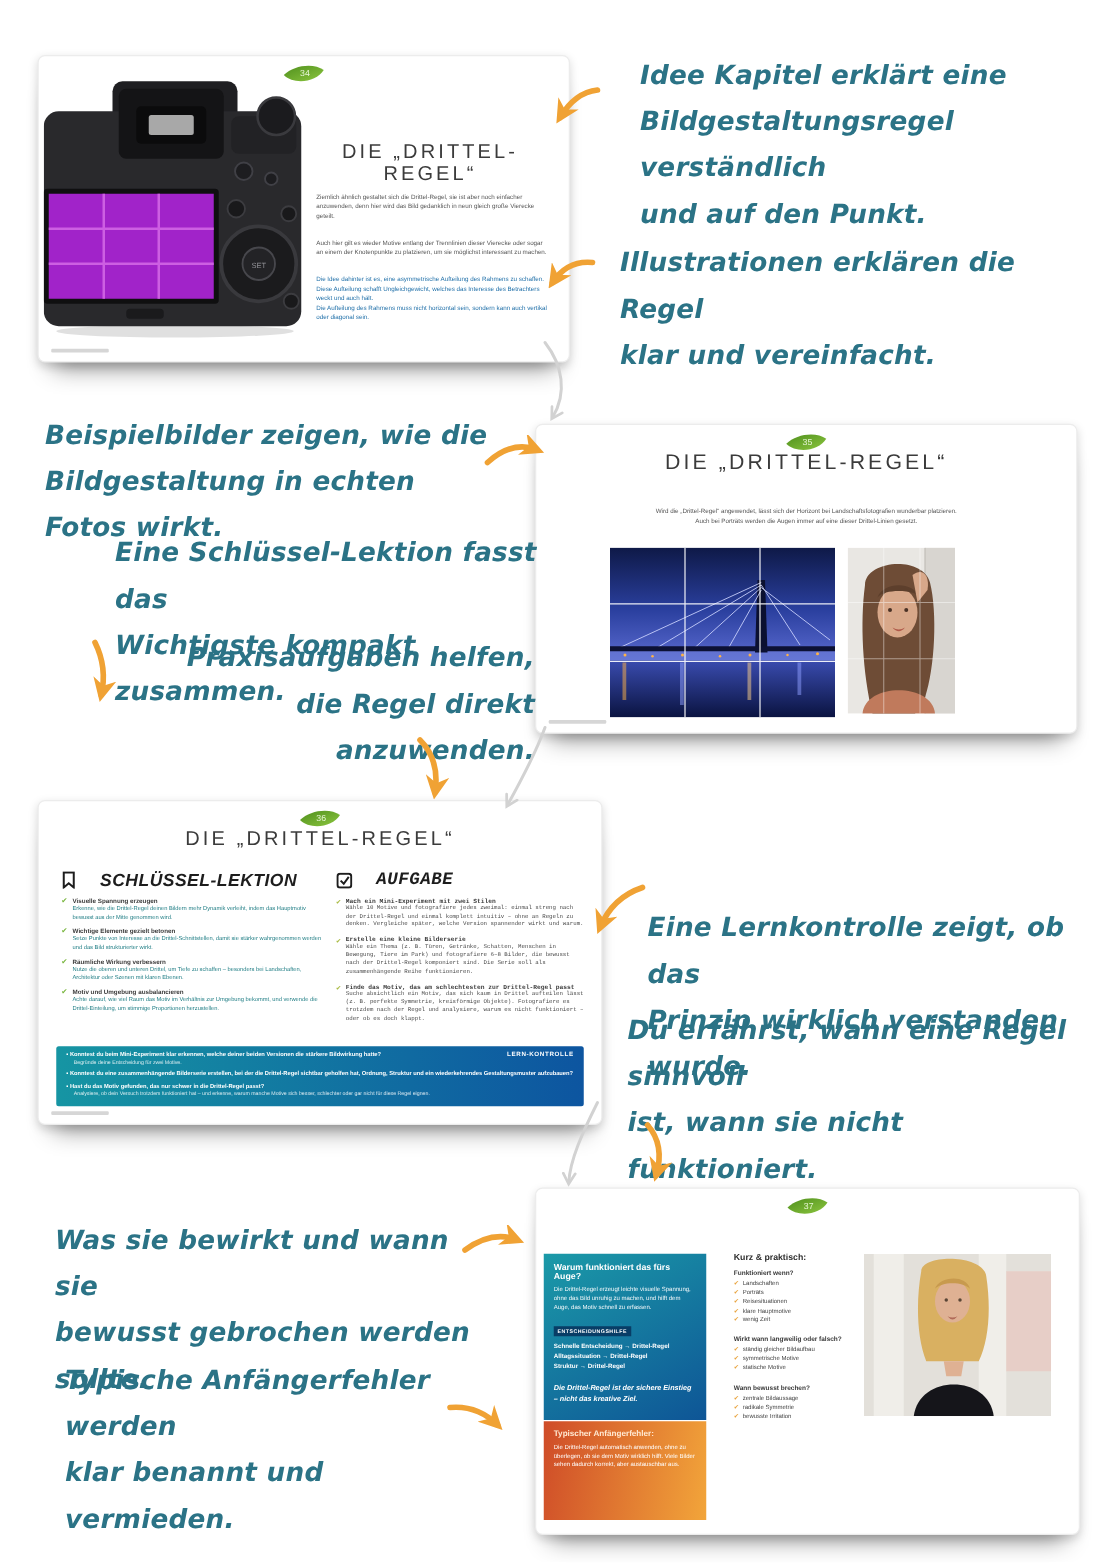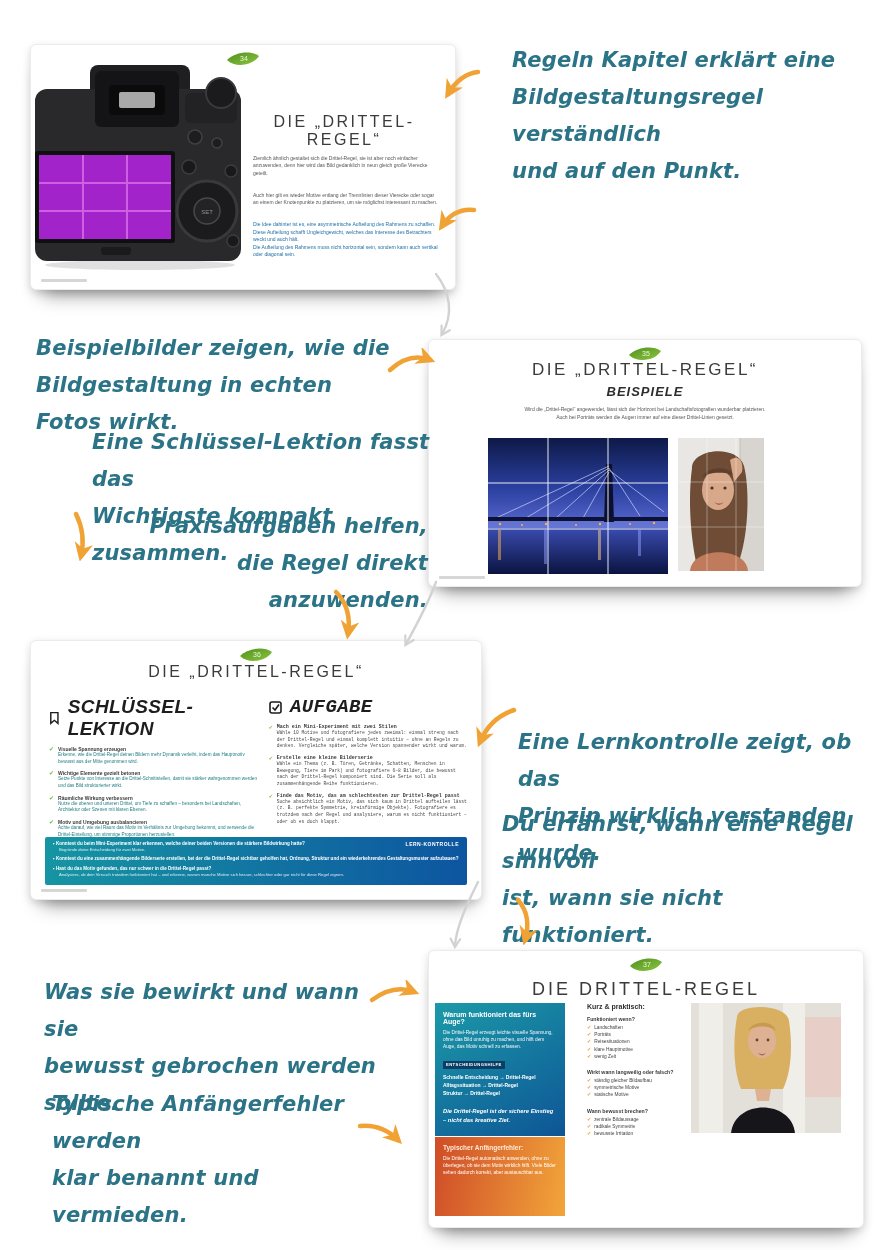--- a/index.html
+++ b/index.html
@@ -34,21 +34,21 @@
                     font-size:13px;font-weight:700;font-style:italic;color:#2e2e2e;letter-spacing:1px;}
   #slide2 .intro{position:absolute;top:66px;left:40px;right:40px;text-align:center;font-size:5px;}
   #slide2 .photo{position:absolute;overflow:hidden;}
   #slide2 .photo-bridge{left:59px;top:98px;width:180px;height:136px;}
   #slide2 .photo-portrait{left:249px;top:98px;width:86px;height:133px;}
 
   
   #slide3{left:30px;top:640px;width:450px;height:258px;}
   #slide3 .slide-title{top:22px;font-size:16px;}
   .col{position:absolute;top:55px;}
-  .col-h{display:flex;align-items:center;gap:8px;font-size:19px;font-weight:700;font-style:italic;
+  .col-h{display:flex;align-items:center;gap:19px;font-size:14px;font-weight:700;font-style:italic;
          color:#1d1d1d;letter-spacing:.4px;margin-bottom:6px;}
   .ck-item{display:flex;gap:4px;margin-bottom:5px;}
   .ck{color:#79b63f;font-size:6px;line-height:7px;flex:0 0 auto;}
   .ck-t{font-size:5px;font-weight:700;color:#3a3a3a;}
   .ck-b{font-size:4.6px;color:#1f7d84;line-height:1.45;}
   .col-task .ck{color:#a7b93e;}
   #slide3 .banner{position:absolute;left:14px;right:14px;top:196px;height:48px;border-radius:2px;
         background:linear-gradient(90deg,#1695a3,#0d55a0);color:#fff;padding:4px 8px;box-sizing:border-box;}
   #slide3 .banner-label{position:absolute;top:4px;right:8px;font-size:5px;font-weight:700;letter-spacing:.5px;}
   .bn-item{margin-bottom:3px;}
@@ -148,21 +148,20 @@
     </div>
     <div class="footer-mark"></div>
   </div>
 
   <div class="slide" id="slide2">
     <svg class="leaf" width="36" height="18" viewBox="0 0 36 18">
       <path d="M2,10 C10,2 26,0 34,6 C28,16 10,18 2,10 Z" fill="url(#leafg)"></path>
       <text x="19" y="11" font-size="7" fill="#e9f7d8" text-anchor="middle">35</text>
     </svg>
     <div class="slide-title">DIE „DRITTEL-REGEL“</div>
-    <div class="subtitle">BEISPIELE</div>
     <div class="intro tiny">Wird die „Drittel-Regel“ angewendet, lässt sich der Horizont bei Landschaftsfotografien wunderbar platzieren.
 Auch bei Porträts werden die Augen immer auf eine dieser Drittel-Linien gesetzt.</div>
 
     <div class="photo photo-bridge">
       <svg width="180" height="136" viewBox="0 0 180 136">
         <rect width="180" height="90" fill="url(#skyg)"></rect>
         <rect y="90" width="180" height="46" fill="url(#waterg)"></rect>
         <rect y="82" width="180" height="8" fill="#7080d8" opacity=".55"></rect>
         <path d="M118,26 L124,26 L126,84 L116,84 Z" fill="#0b1030"></path>
         <g stroke="#cfd6ff" stroke-width=".8" opacity=".85">
@@ -315,21 +314,20 @@
       </div>
     </div>
     <div class="footer-mark"></div>
   </div>
 
   <div class="slide" id="slide4">
     <svg class="leaf" width="36" height="18" viewBox="0 0 36 18">
       <path d="M2,10 C10,2 26,0 34,6 C28,16 10,18 2,10 Z" fill="url(#leafg)"></path>
       <text x="19" y="11" font-size="7" fill="#e9f7d8" text-anchor="middle">37</text>
     </svg>
-    <div class="slide-title">DIE DRITTEL-REGEL</div>
 
     <div class="why">
       <div class="why-h">Warum funktioniert das fürs Auge?</div>
       <div class="why-b">Die Drittel-Regel erzeugt leichte visuelle Spannung, ohne das Bild unruhig zu machen, und hilft dem Auge, das Motiv schnell zu erfassen.</div>
       <div class="why-badge">ENTSCHEIDUNGSHILFE</div>
       <div class="why-lines">Schnelle Entscheidung → Drittel-Regel
 Alltagssituation → Drittel-Regel
 Struktur → Drittel-Regel</div>
       <div class="why-quote">Die Drittel-Regel ist der sichere Einstieg – nicht das kreative Ziel.</div>
     </div>
@@ -407,23 +405,25 @@
         <path d="M57,28 C60,18 82,16 85,28 C80,22 62,22 57,28 Z" fill="#c89a4e"></path>
         <circle cx="66" cy="37" r="1.4" fill="#5a4636"></circle>
           <circle cx="77" cy="37" r="1.4" fill="#5a4636"></circle>
         <path d="M67,50 Q71,52 75,50 Q71,55 67,50 Z" fill="#b06a58"></path>
         <path d="M40,130 C44,96 100,96 104,130 Z" fill="#15151a"></path>
         <path d="M64,86 L80,86 L78,98 L66,98 Z" fill="#dfb193"></path>
       </svg>
     </div>
   </div>
 
-  <div class="annot" style="left:512px;top:42px;width:345px;">Regeln Kapitel erklärt eine
+  <div class="annot" style="left:512px;top:42px;width:345px;">Idee Kapitel erklärt eine
 Bildgestaltungsregel verständlich
 und auf den Punkt.</div>
+  <div class="annot" style="left:496px;top:192px;width:350px;">Illustrationen erklären die Regel
+klar und vereinfacht.</div>
   <div class="annot" style="left:36px;top:330px;width:360px;">Beispielbilder zeigen, wie die
 Bildgestaltung in echten Fotos wirkt.</div>
   <div class="annot" style="left:52px;top:424px;width:345px;margin-left:40px;">Eine Schlüssel-Lektion fasst das
 Wichtigste kompakt zusammen.</div>
   <div class="annot" style="left:128px;top:508px;width:300px;text-align:right;">Praxisaufgaben helfen,
 die Regel direkt anzuwenden.</div>
   <div class="annot" style="left:518px;top:724px;width:345px;">Eine Lernkontrolle zeigt, ob das
 Prinzip wirklich verstanden wurde.</div>
   <div class="annot" style="left:502px;top:806px;width:365px;">Du erfährst, wann eine Regel sinnvoll
 ist, wann sie nicht funktioniert.</div>

